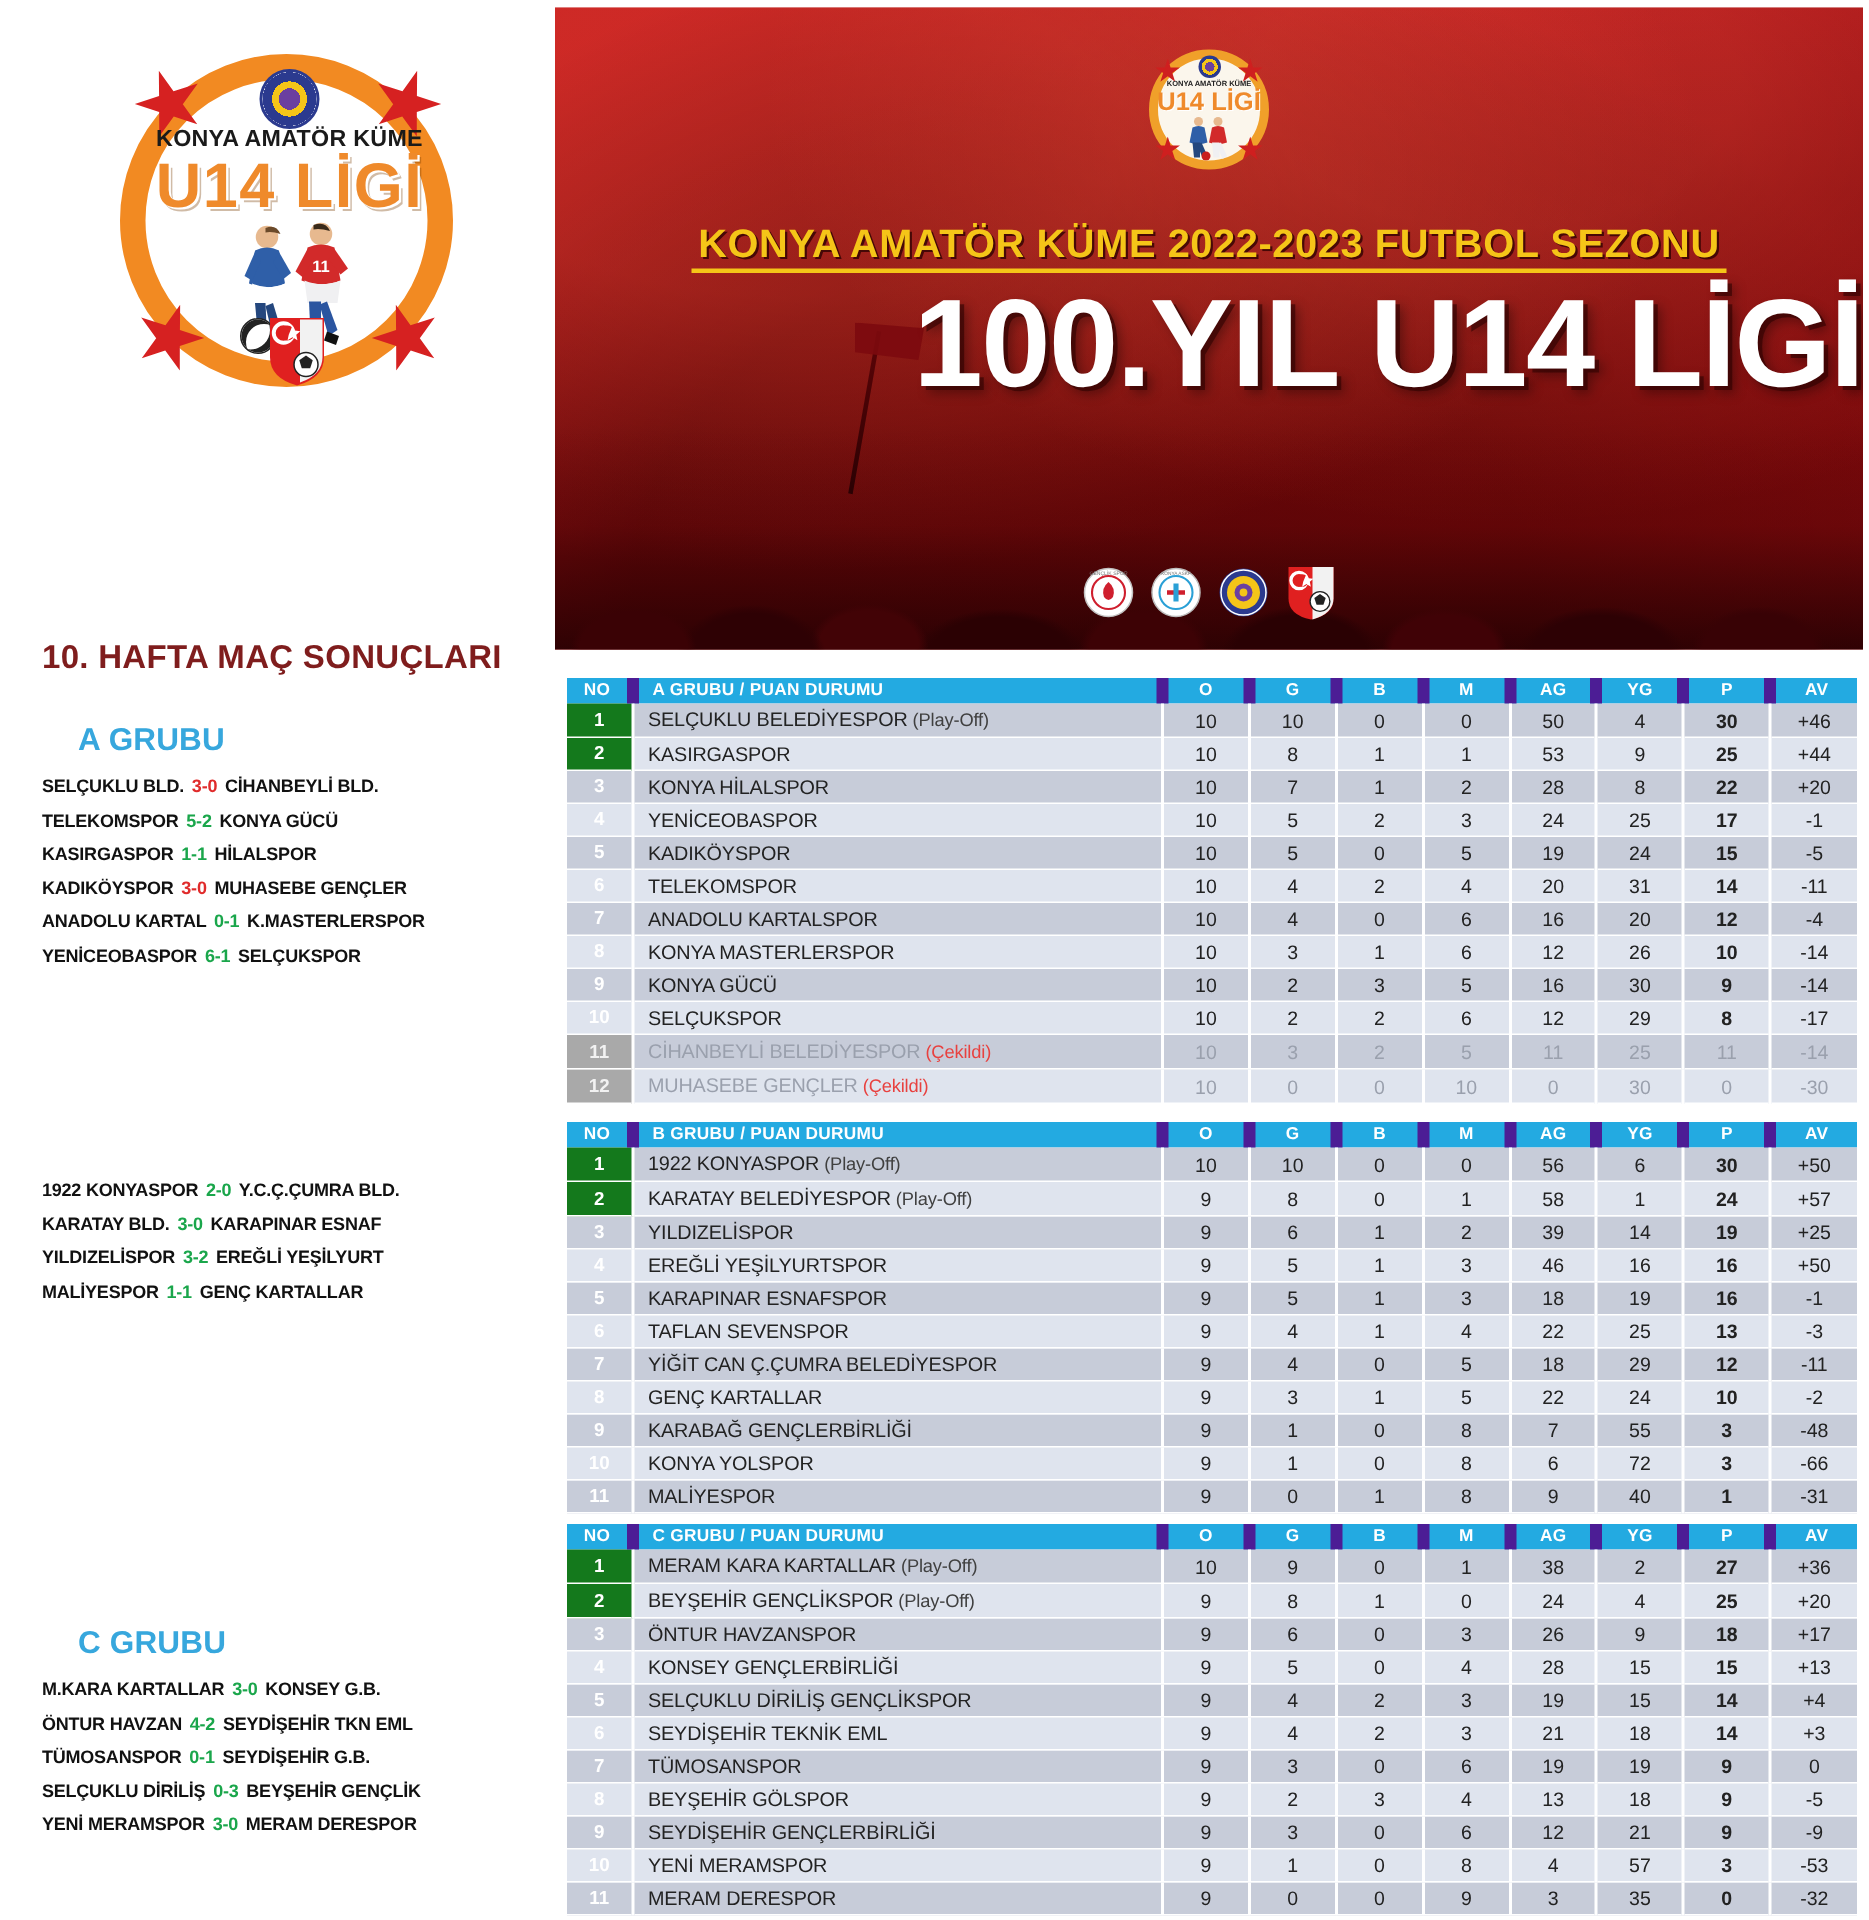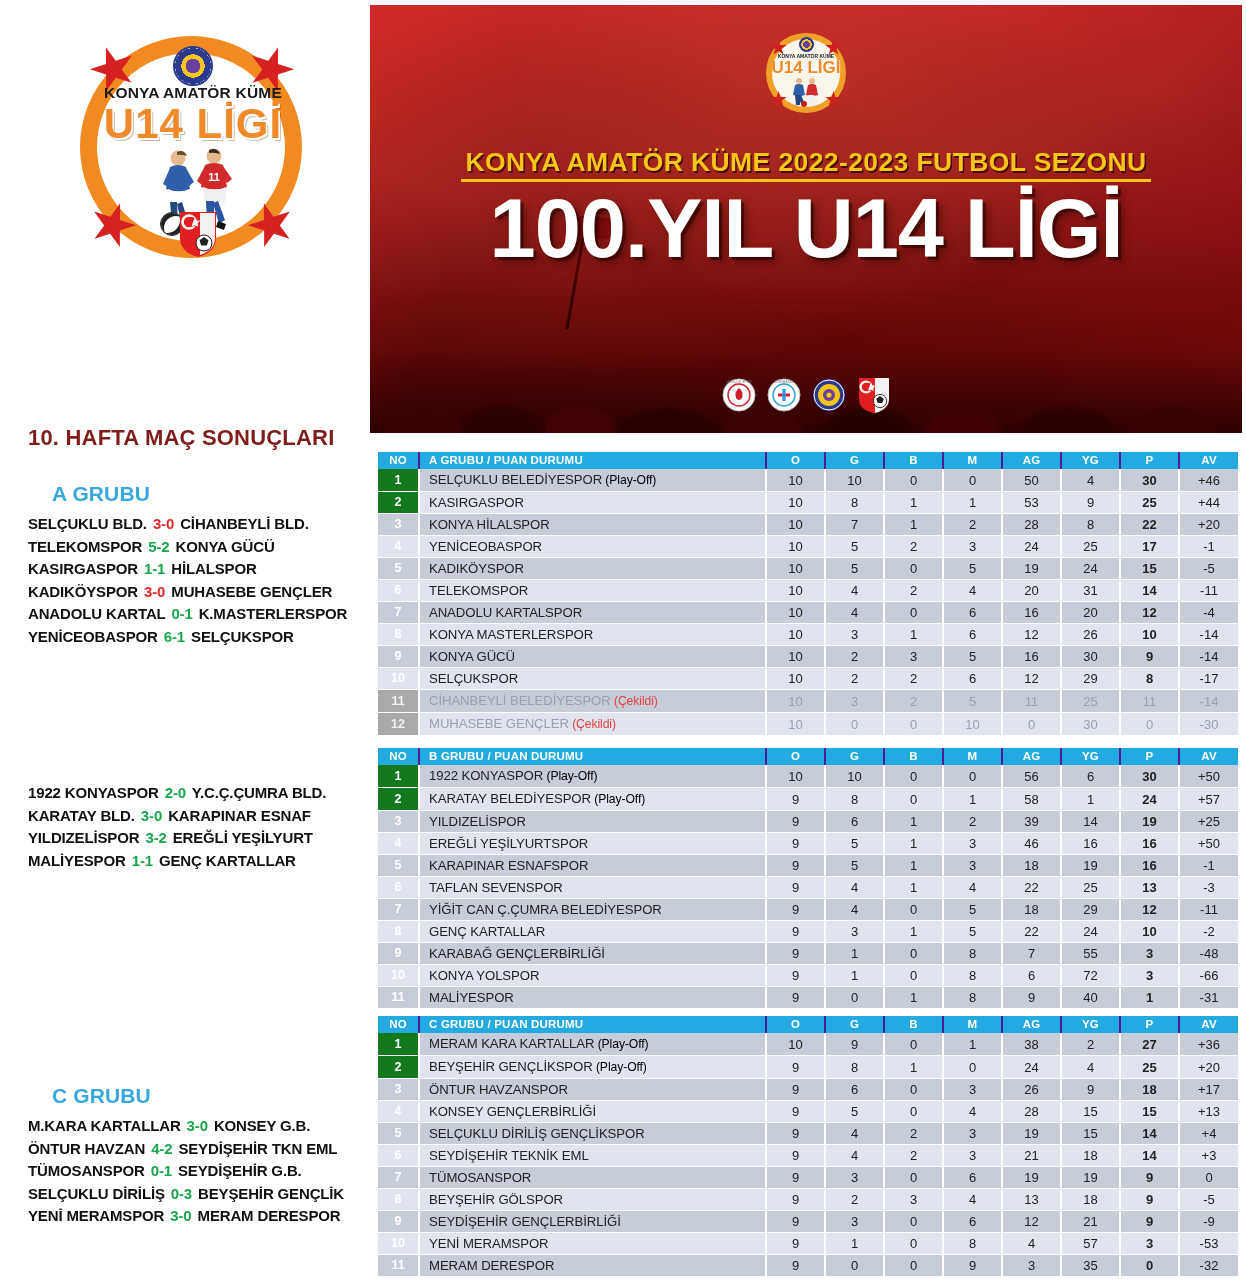--- a/index.html
+++ b/index.html
@@ -39,21 +39,21 @@
     background:#ffffff;border:1.5px solid #222;
     box-shadow:inset 4px 4px 0 -1px #222, inset -5px -4px 0 -2px #222;}
   #tff-badge{position:absolute;left:110px;top:188px;width:40px;height:48px;}
 
   
   #results-title{position:absolute;left:28px;top:425px;width:340px;
     font-size:22px;font-weight:bold;color:#7f1d1d;letter-spacing:.2px;}
 
   .group-block{position:absolute;left:28px;width:345px;}
   .group-title{font-size:21px;font-weight:bold;color:#37a7dd;margin-bottom:7px;letter-spacing:.1px;margin-left:24px;}
-  .match-row{font-size:15px;font-weight:bold;color:#111111;line-height:22.5px;white-space:nowrap;letter-spacing:-.15px;}
+  .match-row{font-size:12px;font-weight:bold;color:#111111;line-height:22.5px;white-space:nowrap;letter-spacing:-.15px;}
   .score{padding:0 2px;}
   .score.red{color:#e02b2b;}
   .score.green{color:#1aa64b;}
 
   #group-a-block{top:482px;}
   #group-b-block{top:782px;}
   #group-c-block{top:1084px;}
 
   
   #right-col{position:absolute;left:370px;top:0;width:876px;height:1280px;}
@@ -97,52 +97,52 @@
   #banner-logo-sub{position:absolute;left:0;top:26px;width:92px;text-align:center;
     font-size:5px;font-weight:bold;color:#222;}
   #banner-logo-main{position:absolute;left:0;top:31px;width:92px;text-align:center;
     font-size:17px;font-weight:bold;color:#ef8a2b;text-shadow:.8px .8px 0 #fff;}
   #banner-logo-players{position:absolute;left:28px;top:50px;width:38px;height:30px;}
 
   #banner-season{position:absolute;left:0;top:142px;width:872px;text-align:center;
     font-size:26.5px;font-weight:bold;color:#f5c518;letter-spacing:.4px;
     text-shadow:1.5px 1.5px 0 rgba(40,0,0,.75);}
   #banner-season-rule{position:absolute;left:calc(50% - 345px);top:174px;width:690px;height:3px;background:#f5c518;}
-  #banner-main{position:absolute;left:0;top:182px;width:872px;text-align:center;
+  #banner-main{position:absolute;left:0;top:182px;width:872px;text-align:right;
     font-size:83px;font-weight:bold;color:#ffffff;letter-spacing:-1px;line-height:1;
     text-shadow:3px 3px 0 rgba(40,0,0,.55), 5px 5px 8px rgba(0,0,0,.35);}
 
   #banner-orgs{position:absolute;left:0;top:371px;width:872px;display:flex;justify-content:center;gap:9px;}
   .org-logo{width:36px;height:38px;}
 
   
   .standings{position:absolute;left:8px;width:860px;border-collapse:collapse;table-layout:fixed;}
   #table-a{top:452px;} #table-b{top:748px;} #table-c{top:1016px;}
 
   .standings th{
     background:#23aae1;color:#ffffff;font-size:11.5px;font-weight:bold;
     height:17px;line-height:17px;padding:0;letter-spacing:.2px;
-    border-right:2px solid #4c1d95;text-align:center;
+    border-right:8px solid #4c1d95;text-align:center;
   }
   .standings th.c-no{width:40px;}
   .standings th.c-team{width:336px;text-align:left;padding-left:9px;}
   .standings td{
     font-size:13px;color:#222;height:21px;line-height:21px;padding:0;
     border-right:2px solid #ffffff;border-bottom:1px solid #ffffff;text-align:center;
   }
   .standings tr td:last-child, .standings tr th:last-child{border-right:none;}
   .standings td.no{color:#ffffff;font-weight:bold;background:#7e7e7e;font-size:12.5px;}
   .standings tr.rank-qual td.no{background:#14791c;}
   .standings td.team{text-align:left;padding-left:9px;font-size:13.2px;letter-spacing:-.1px;}
   .standings td.pts{font-weight:bold;}
   .standings tr.odd td{background:#c7ccd9;}
   .standings tr.even td{background:#dfe4ee;}
   .standings tr.withdrawn td{color:#9aa0ad;}
   .standings tr.withdrawn td.no{background:#a9a9a9;color:#f2f2f2;}
-  .tag-playoff{color:#000000;font-size:12.2px;margin-top:22px;}
+  .tag-playoff{color:#404040;font-size:12.2px;margin-top:22px;}
   .tag-withdrawn{color:#e8413f;font-size:12.2px;}
   .standings tr.withdrawn td.pts{font-weight:normal;}
 </style>
 </head>
 <body>
 
 <div id="left-col">
 
   <div id="league-logo">
     <div id="logo-ring"></div>

